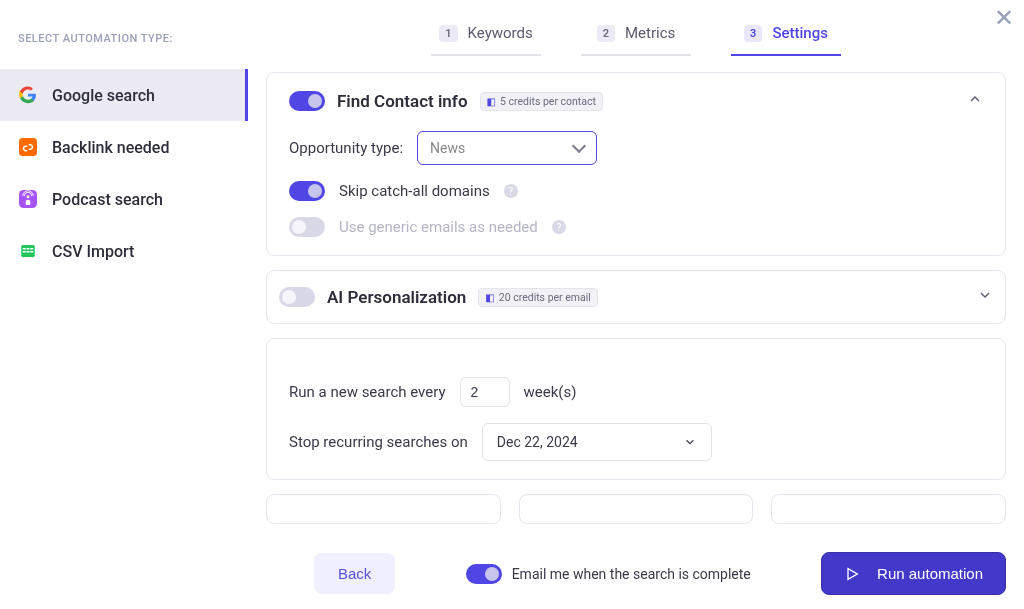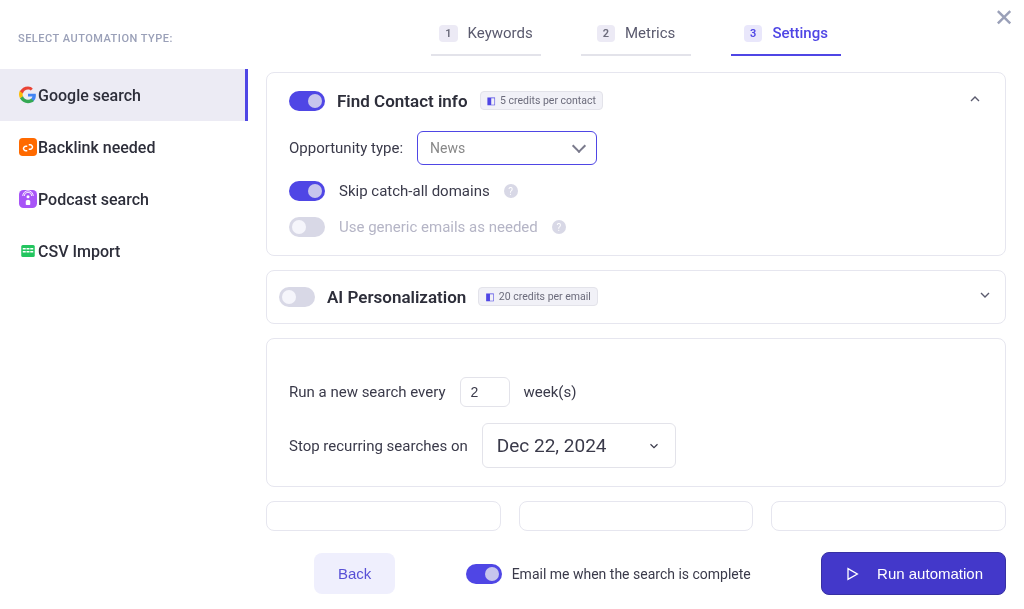--- a/index.html
+++ b/index.html
@@ -22,20 +22,21 @@
   .sidebar-title {
     font-size: 11px;
     letter-spacing: 0.5px;
     color: #9aa0b8;
     padding: 10px 18px 24px 18px;
     font-weight: 500;
   }
   .sidebar-item {
     display: flex;
     align-items: center;
+    gap: 14px;
     padding: 16px 18px;
     font-size: 16px;
     color: #2d2e3a;
     font-weight: 500;
     cursor: pointer;
   }
   .sidebar-item.active {
     background: #ecebf4;
     border-right: 3px solid #4f46e5;
   }
@@ -98,21 +99,21 @@
   }
   .card {
     border: 1px solid #e6e6ef;
     border-radius: 8px;
     margin-bottom: 14px;
     padding: 18px 22px;
     background: #fff;
   }
   .card-header {
     display: flex;
-    align-items: flex-start;
+    align-items: center;
     gap: 12px;
     position: relative;
   }
   .toggle {
     width: 36px;
     height: 20px;
     border-radius: 20px;
     position: relative;
     cursor: pointer;
     flex-shrink: 0;
@@ -201,22 +202,22 @@
     padding: 6px 10px;
     width: 50px;
     font-size: 14px;
     text-align: left;
     color: #3a3a4a;
   }
   .date-select {
     border: 1px solid #e3e3ea;
     border-radius: 6px;
     padding: 10px 14px;
-    font-size: 19px;
-    width: 194px;
+    font-size: 14px;
+    width: 230px;
     display: flex;
     align-items: center;
     justify-content: space-between;
     cursor: pointer;
     color: #3a3a4a;
   }
   .date-select svg { stroke:#3a3a4a; }
   .ghost-row {
     display:flex;
     gap:18px;

